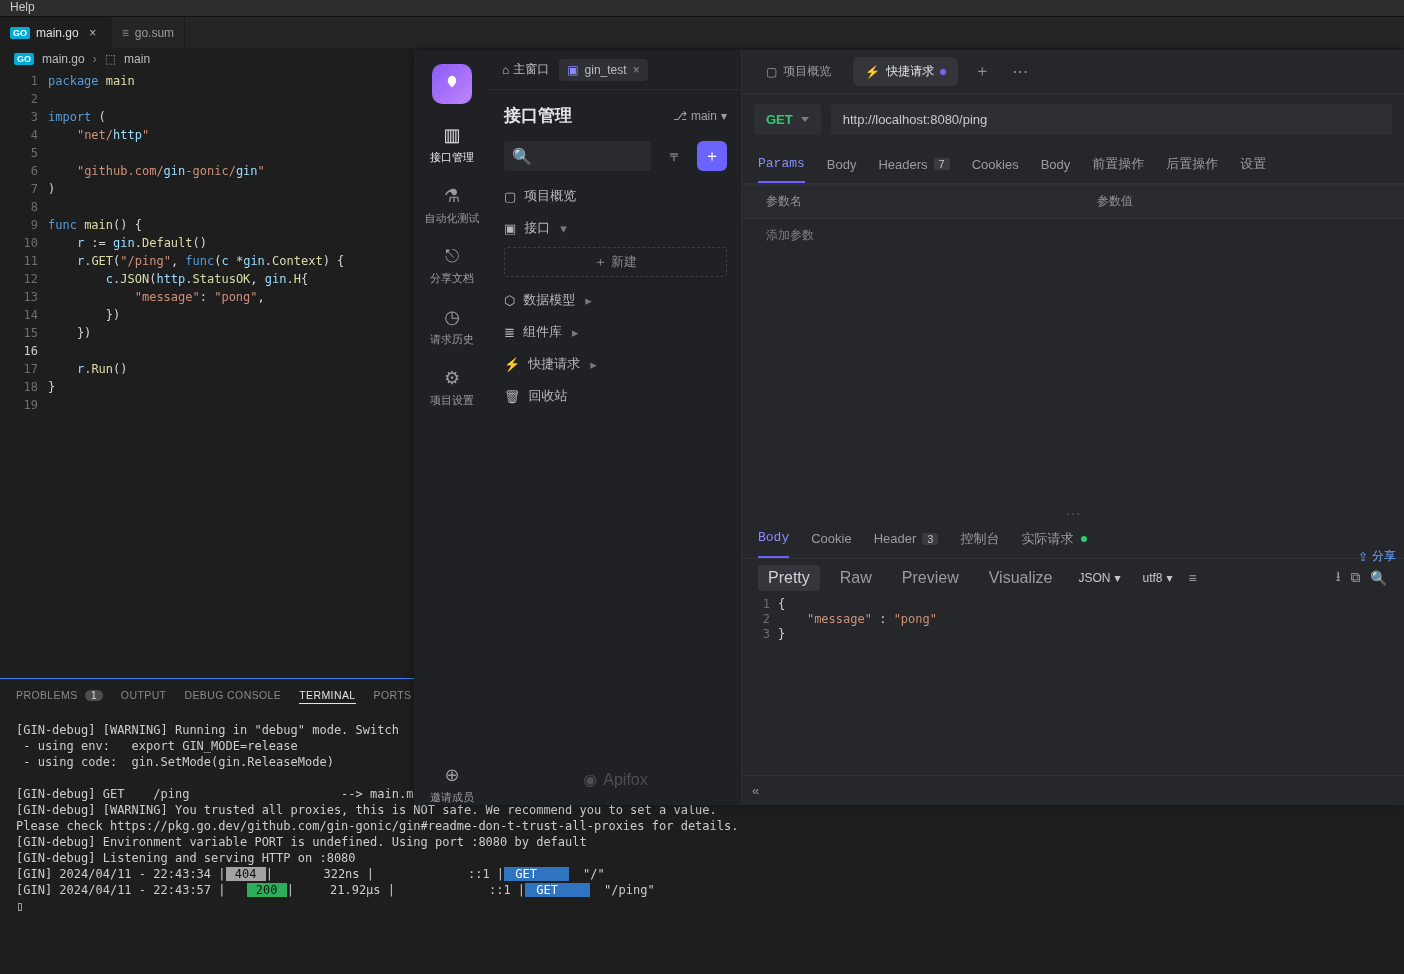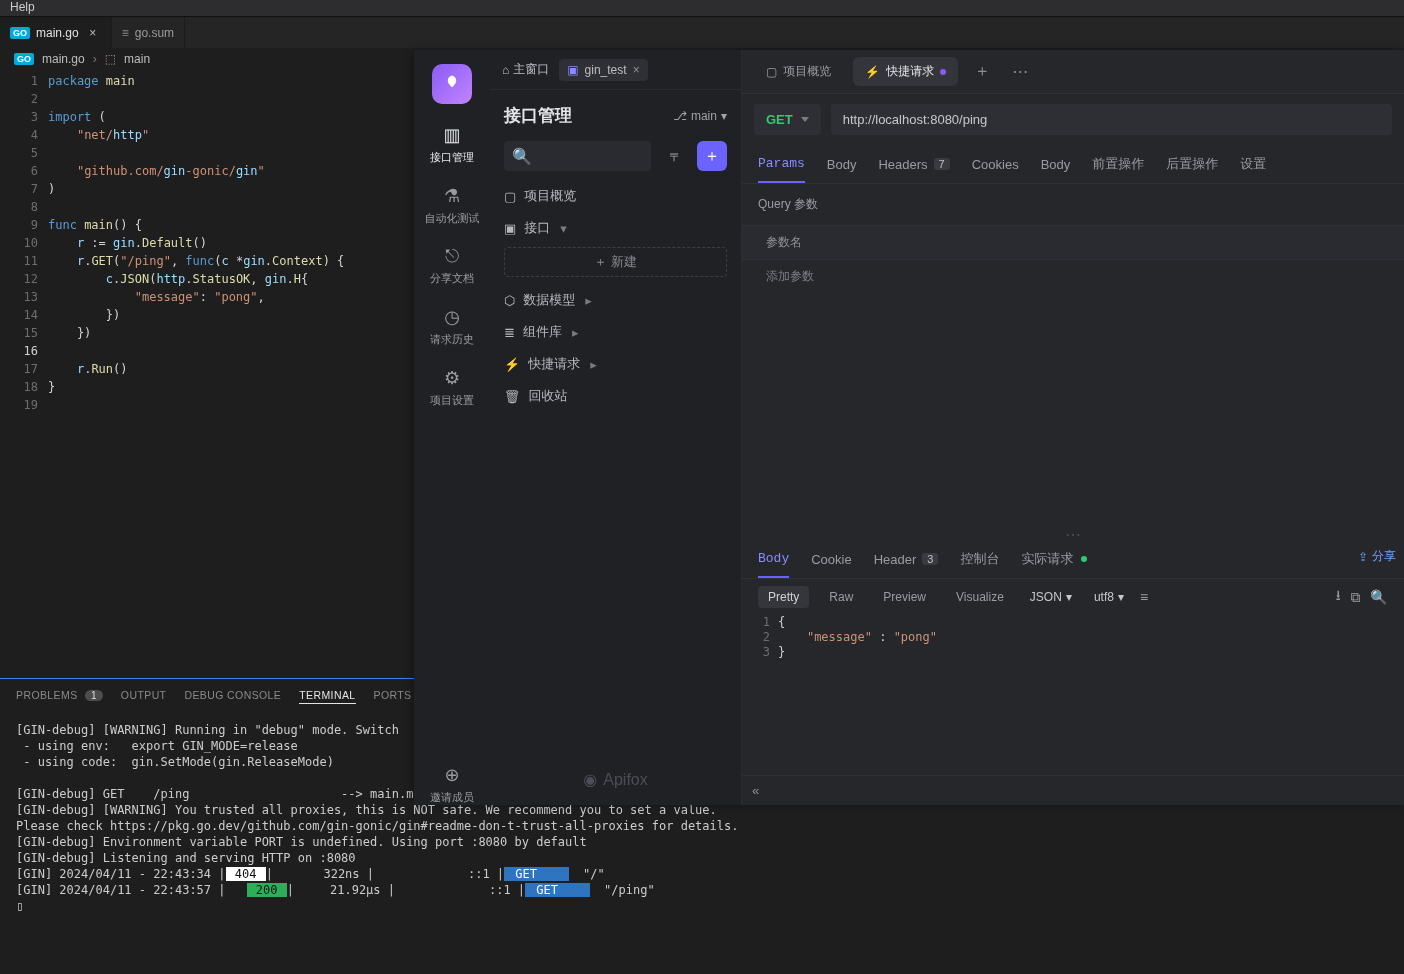--- a/index.html
+++ b/index.html
@@ -109,21 +109,21 @@
 .ptab .badge {
   background: #4d4d4d; color: #ddd; border-radius: 8px;
   padding: 0 6px; font-size: 10px; margin-left: 4px;
 }
 .terminal {
   font: 12px/16px Consolas, monospace;
   color: #cccccc;
   padding: 12px 16px;
   white-space: pre;
 }
-.hl-yellow { background: #ffffff; color: #111; padding: 0 2px; }
+.hl-yellow { background: #a3a3a3; color: #111; padding: 0 2px; }
 .hl-green  { background: #2fae5a; color: #111; padding: 0 2px; margin-left: 21px; }
 .hl-blue   { background: #2f74c0; color: #fff; padding: 0 10px 0 4px; }
 
 
 .apifox {
   position: absolute;
   left: 414px;
   top: 50px;
   width: 990px;
   height: 755px;
@@ -264,21 +264,21 @@
 }
 .af-params-head { background:#2a2b30; color:#8f9097; font-size:12px; }
 .af-col { flex:1; padding:8px 24px; }
 .af-params-row .af-col { color:#7d7e85; font-size:12px; }
 
 .af-divider { height:12px; display:flex;align-items:center;justify-content:center;color:#4b4c52; }
 .af-response { flex:1; display:flex; flex-direction:column; }
 .af-res-toolbar {
   display:flex; align-items:center; gap:10px; padding:6px 16px;
 }
-.af-pill { background:#35363c; color:#d0d1d6; font-size:12px; padding:4px 10px; border-radius:4px; cursor:pointer; }
+.af-pill { background:#35363c; color:#d0d1d6; font-size:16px; padding:4px 10px; border-radius:4px; cursor:pointer; }
 .af-pill.plain { background:transparent; color:#9a9ba2; }
 .af-sel { background:transparent; color:#c7c8cd; font-size:12px; padding:4px 6px; display:flex;align-items:center;gap:4px; cursor:pointer;}
 .af-res-toolbar .spacer { flex:1; }
 .af-ico-btn { color:#9a9ba2; cursor:pointer; font-size:14px; }
 
 .af-json {
   font: 12px/15px Consolas, monospace;
   display:flex;
 }
 .af-json-gutter {
@@ -529,23 +529,23 @@
         <span>Headers</span>
         <span class="cnt">7</span>
       </div>
       <div class="af-subtab">Cookies</div>
       <div class="af-subtab">Body</div>
       <div class="af-subtab">前置操作</div>
       <div class="af-subtab">后置操作</div>
       <div class="af-subtab">设置</div>
     </div>
 
-    <div class="af-section-title">Query 参数</div>
     <div class="af-params-head">
       <div class="af-col">参数名</div>
+      <div class="af-col">参数值</div>
     </div>
     <div class="af-params-row">
       <div class="af-col">添加参数</div>
       <div class="af-col"></div>
     </div>
 
     <div style="flex:1"></div>
     <div class="af-divider">⋯</div>
 
     <div class="af-response">

